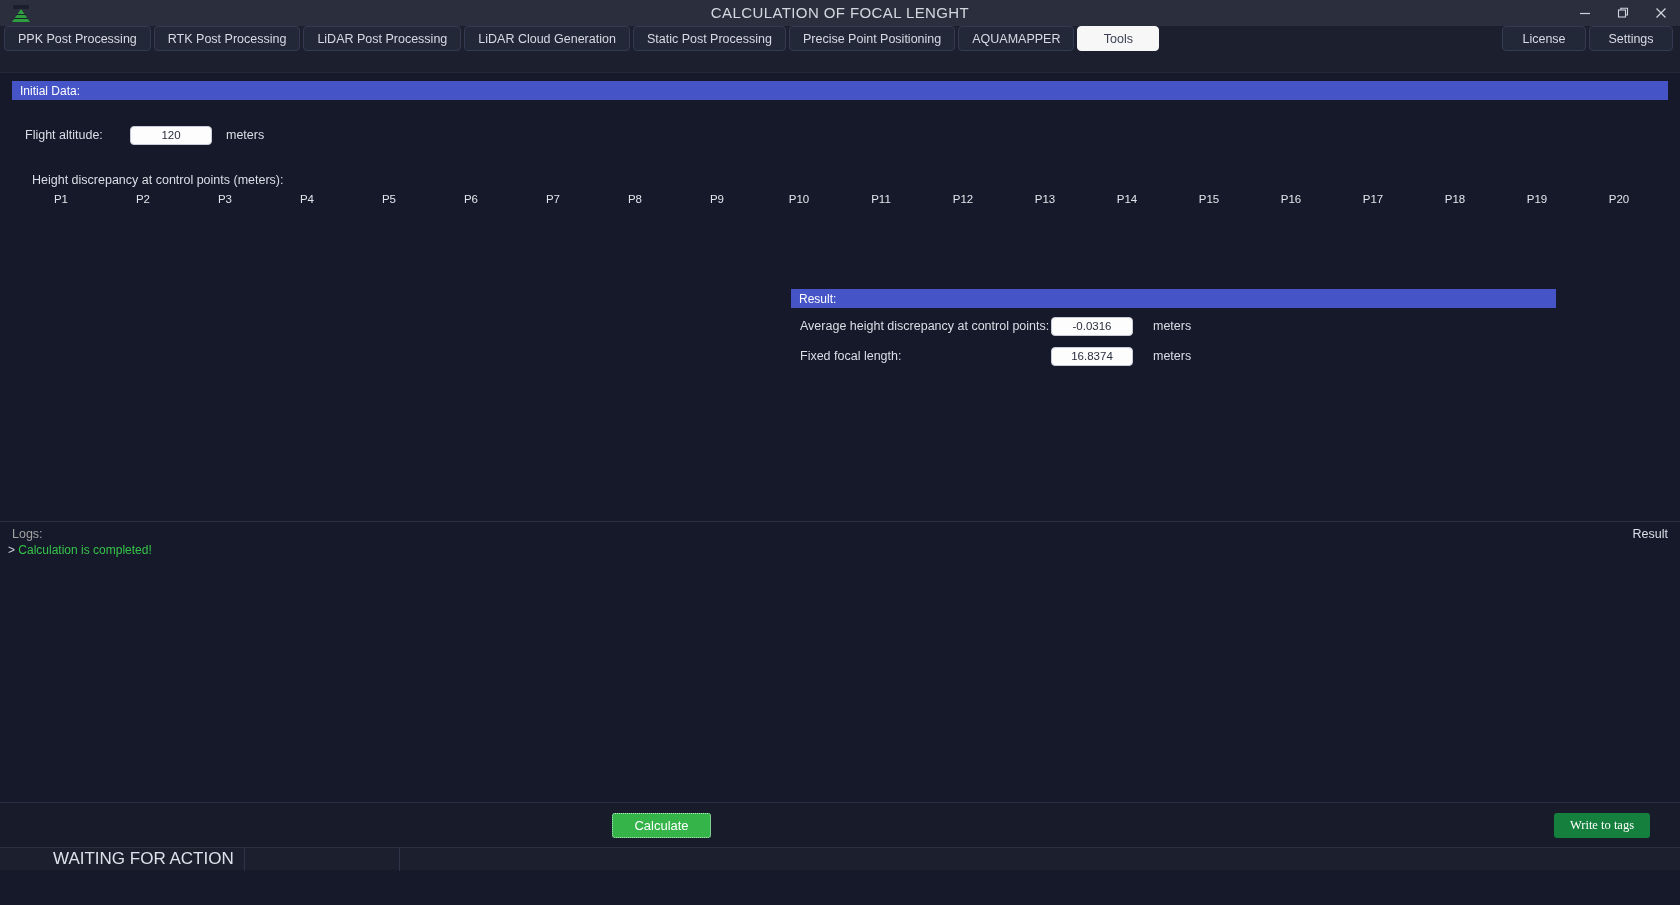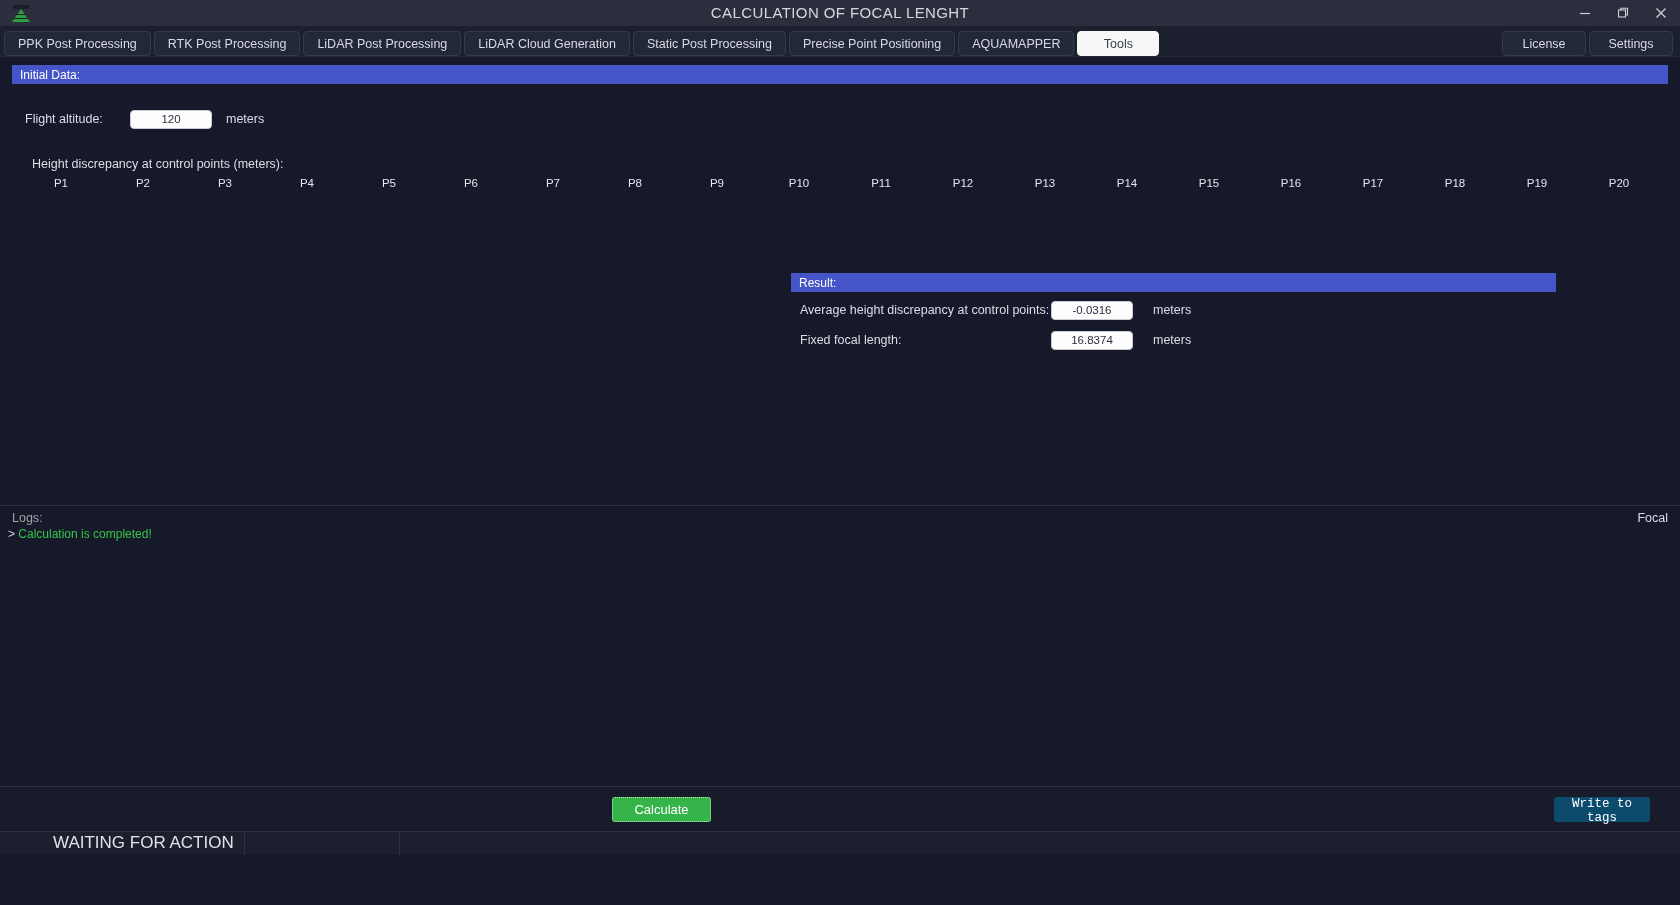--- a/index.html
+++ b/index.html
@@ -57,24 +57,24 @@
   }
   .wincontrols div {
     width: 38px; height: 26px;
     display: flex; align-items: center; justify-content: center;
     color: #cfd2dc;
   }
   .wincontrols svg { display: block; }
 
   
   .tabbar {
-    height: 31px;
+    height: 47px;
     background: #1b1f2e;
     display: flex;
-    align-items: flex-end;
+    align-items: flex-start;
     padding: 0 4px;
     border-bottom: 1px solid #252a3b;
   }
   .tab {
     height: 25px;
     padding: 0 13px;
     margin-right: 3px;
     display: flex; align-items: center; justify-content: center;
     background: #232839;
     border: 1px solid #333a52;
@@ -244,25 +244,25 @@
     border-radius: 3px;
     color: #ffffff;
     font-family: "Liberation Sans", sans-serif;
     font-size: 13px;
     cursor: pointer;
   }
   .btn-write {
     position: absolute;
     right: 30px;
     width: 96px; height: 25px;
-    background: #0c4a6e;
+    background: #15803d;
     border: none;
     border-radius: 3px;
     color: #ffffff;
-    font-family: Liberation Mono, monospace;
+    font-family: Liberation Serif, serif;
     font-size: 12.5px;
     cursor: pointer;
   }
 
   
   .statusbar {
     height: 23px;
     background: #1b1f2e;
     border-top: 1px solid #2a2f42;
     display: flex;
@@ -378,21 +378,21 @@
       <div class="res-label">Fixed focal length:</div>
       <input class="txt" type="text" readonly="" value="16.8374" style="">
       <div class="unit">meters</div>
     </div>
   </div>
 </div>
 
 <div class="logs">
   <div class="logs-bar">
     <div class="logs-title">Logs:</div>
-    <div class="logs-clear">Focal</div>
+    <div class="logs-clear">Result</div>
   </div>
   <div id="log-lines">
       <div class="log-line"><span class="log-arrow">&gt; </span><span class="log-msg">Calculation is completed!</span></div>
     </div>
 </div>
 
 <div class="footer">
   <button class="btn-calc">Calculate</button>
   <button class="btn-write">Write to tags</button>
 </div>

